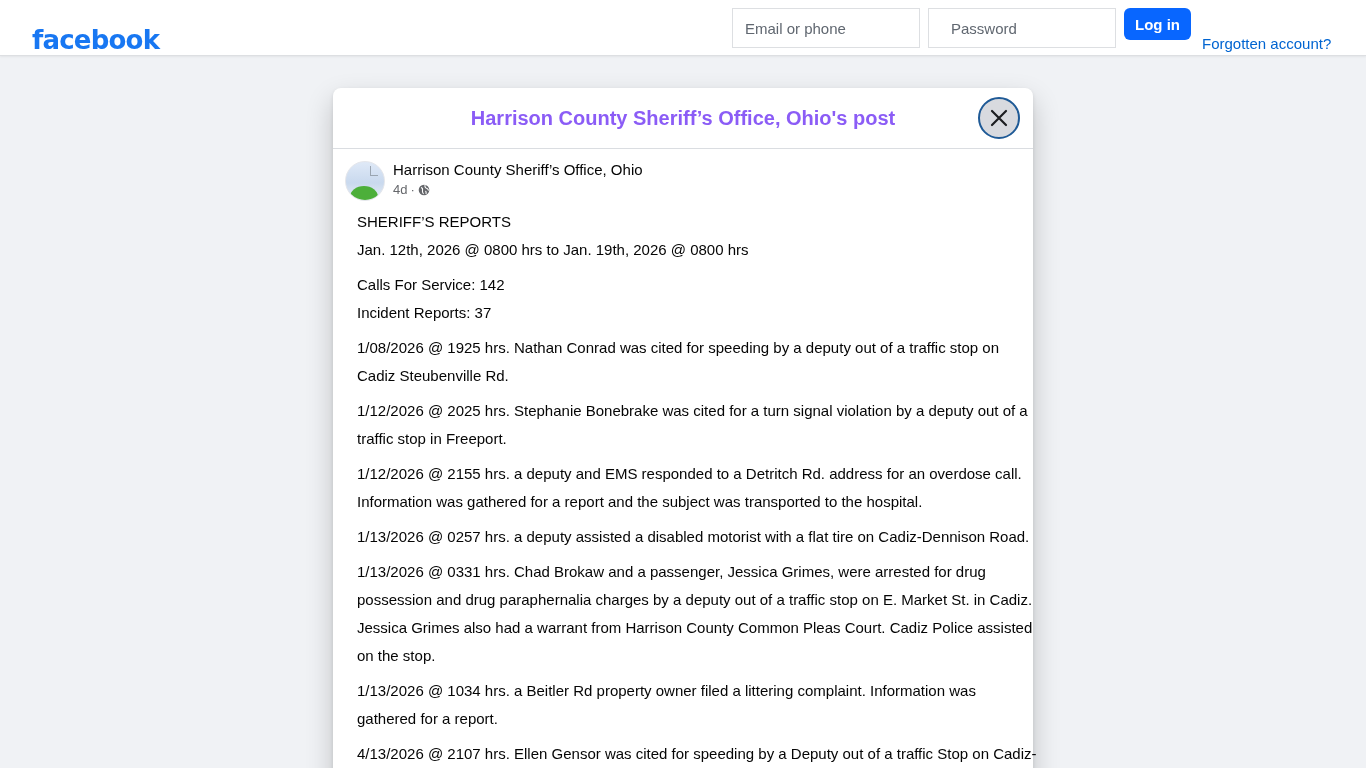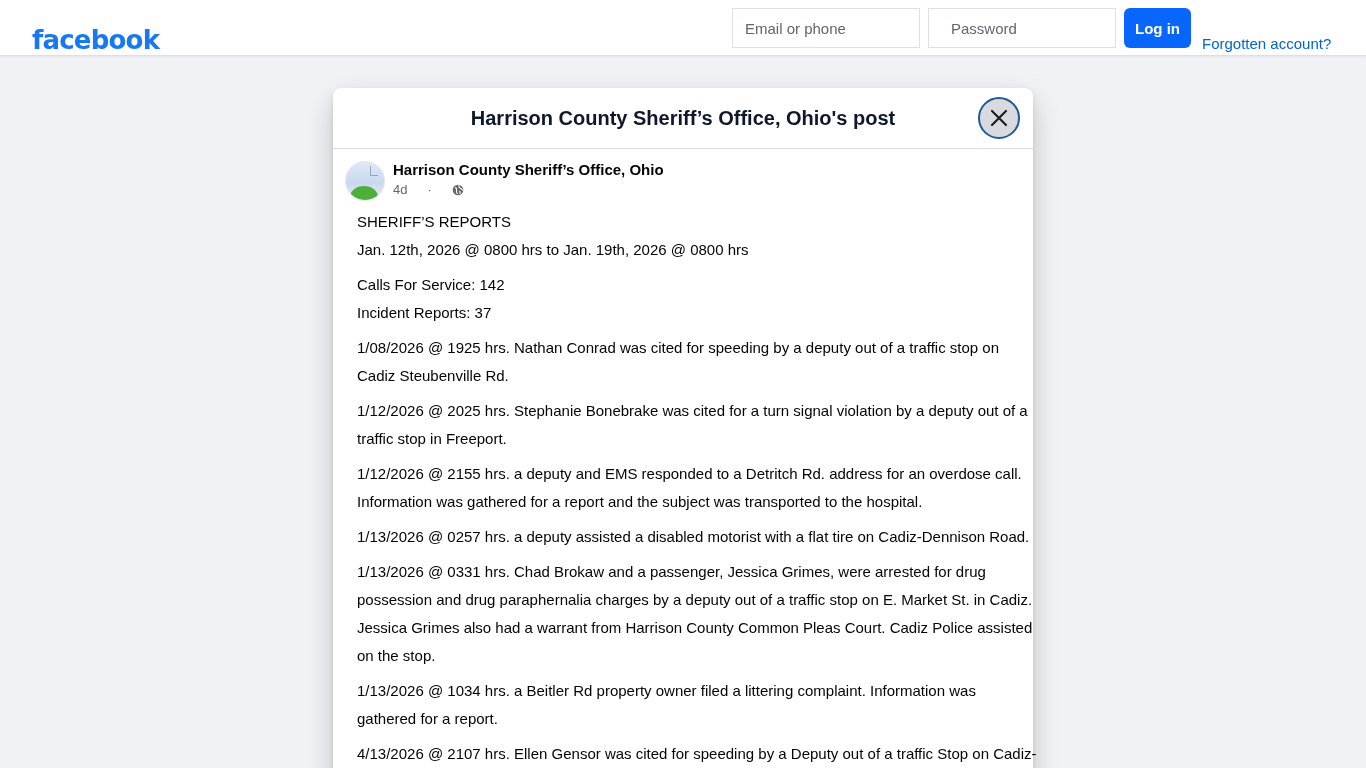--- a/index.html
+++ b/index.html
@@ -3,33 +3,33 @@
 <meta charset="utf-8">
 <style>
   * { box-sizing: border-box; margin: 0; padding: 0; }
   html, body { width: 1366px; height: 768px; overflow: hidden; }
   body { background: #f0f2f5; font-family: "Liberation Sans", "DejaVu Sans", sans-serif; color: #1c1e21; position: relative; }
 
   .topbar { position: absolute; top: 0; left: 0; width: 1366px; height: 56px; background: #ffffff; border-bottom: 1px solid #dddfe2; box-shadow: 0 1px 2px rgba(0,0,0,0.06); }
   .logo { position: absolute; left: 32px; top: 10px; font-family: "DejaVu Sans", sans-serif; font-weight: bold; font-size: 26px; color: #1877f2; letter-spacing: -0.8px; line-height: 36px; margin-top: 12px; }
   .login-field { position: absolute; top: 8px; height: 40px; width: 188px; border: 1px solid #dddfe2; border-radius: 0; background: #fff; font-size: 15px; color: #1c1e21; padding: 0 12px; font-family: "Liberation Sans", sans-serif; outline: none; }
   .login-field::placeholder { color: #606770; }
-  .login-btn { position: absolute; left: 1124px; top: 8px; height: 40px; width: 67px; background: #0866ff; border: none; border-radius: 6px; color: #fff; font-weight: bold; font-size: 15px; font-family: "Liberation Sans", sans-serif; cursor: pointer; }
+  .login-btn { position: absolute; left: 1124px; top: 8px; height: 32px; width: 67px; background: #0866ff; border: none; border-radius: 6px; color: #fff; font-weight: bold; font-size: 15px; font-family: "Liberation Sans", sans-serif; cursor: pointer; }
   .forgot-link { position: absolute; left: 1202px; top: 34px; font-size: 15px; color: #0064d1; text-decoration: none; line-height: 20px; }
 
   .modal { position: absolute; left: 333px; top: 88px; width: 700px; height: 700px; background: #fff; border-radius: 8px 8px 0 0; box-shadow: 0 12px 28px rgba(0,0,0,0.2), 0 2px 4px rgba(0,0,0,0.1); }
   .modal-header { height: 61px; border-bottom: 1px solid #dadde1; position: relative; display: flex; align-items: center; justify-content: center; }
-  .modal-title { font-size: 20px; font-weight: bold; color: #0f172a; }
+  .modal-title { font-size: 20px; font-weight: bold; color: #8b5cf6; }
   .close-btn { position: absolute; right: 13px; top: 9px; width: 42px; height: 42px; border-radius: 50%; background: #d8dadf; border: 2px solid #1f5a96; display: flex; align-items: center; justify-content: center; cursor: pointer; }
   .close-btn svg { width: 18px; height: 18px; }
   .avatar { position: absolute; left: 12px; top: 12px; width: 40px; height: 40px; border-radius: 50%; overflow: hidden; border: 1px solid #e4e6eb; background: linear-gradient(180deg, #dfe9f7 0%, #c9d9ee 55%, #e8eef6 100%); }
   .avatar .grass { position: absolute; left: 4px; top: 24px; width: 28px; height: 22px; border-radius: 50% 50% 0 0; background: #4caf3a; }
   .avatar .corner { position: absolute; right: 6px; top: 4px; width: 8px; height: 10px; border-left: 1px solid #9aa5b1; border-bottom: 1px solid #9aa5b1; }
-  .author-name { position: absolute; left: 60px; top: 73px; font-size: 15px; font-weight: bold; color: #050505; white-space: nowrap; }
-  .post-meta { position: absolute; left: 60px; top: 94px; font-size: 13px; color: #65676b; display: flex; align-items: center; gap: 20px; }
+  .author-name { position: absolute; left: 60px; top: 73px; font-size: 15px; font-weight: normal; color: #050505; white-space: nowrap; }
+  .post-meta { position: absolute; left: 60px; top: 94px; font-size: 13px; color: #65676b; display: flex; align-items: center; gap: 3px; }
   .post-meta svg { width: 12px; height: 12px; }
 
   .post-body { position: absolute; left: 24px; top: 120px; width: 680px; font-size: 15px; line-height: 28px; color: #050505; }
   .para { margin-bottom: 7px; }
 </style>
 </head>
 <body>
 
 <div class="topbar">
   <div class="logo">facebook</div>

